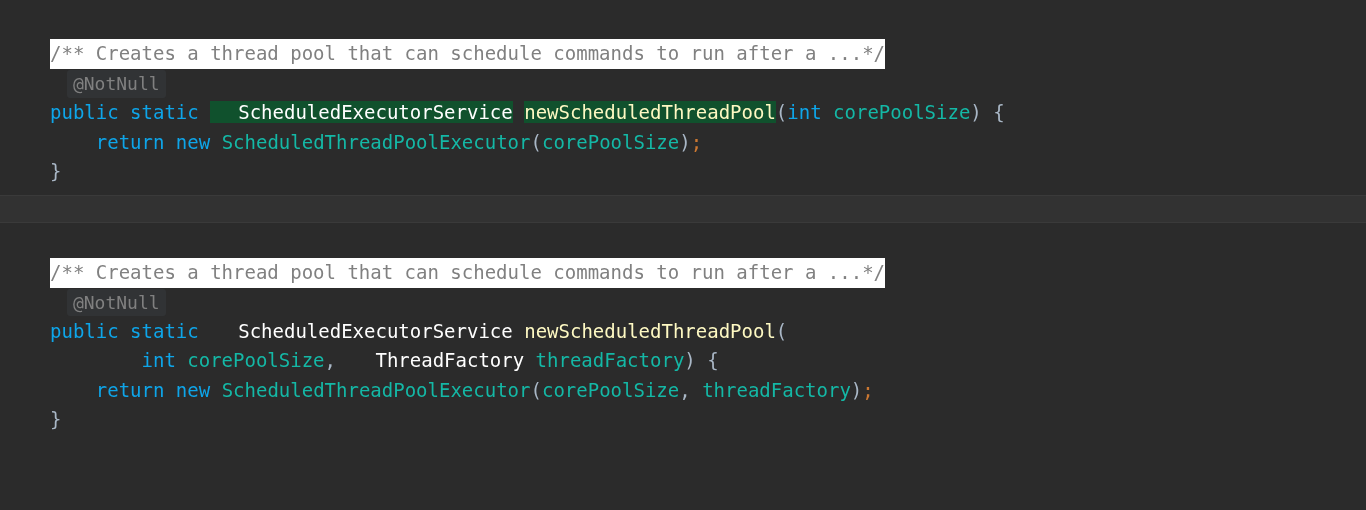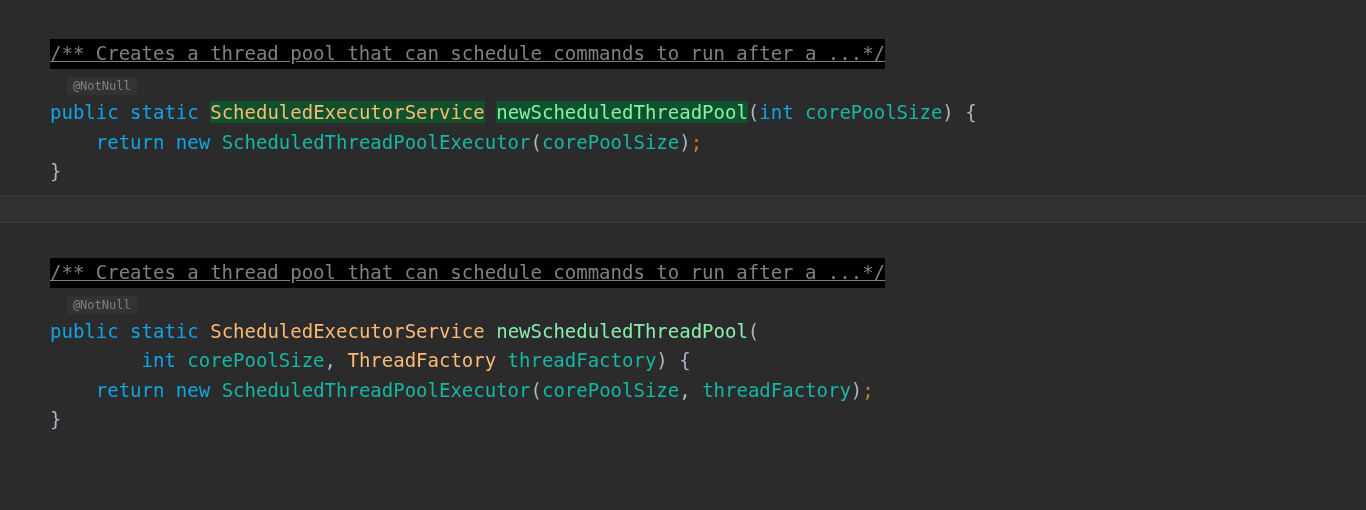--- a/index.html
+++ b/index.html
@@ -17,41 +17,41 @@
       height: 510px;
       overflow: hidden;
       padding-top: 10px;
     }
     .code-block {
       white-space: pre;
       padding-left: 50px;
     }
     .doc-comment {
       color: #808080;
-      background: #000000;
+      background: #ffffff;
       display: inline-block;
-      text-decoration: underline;
     }
     .annotation {
       color: #808080;
       background: #313335;
       padding: 0 6px;
       border-radius: 3px;
       display: inline-block;
       margin-left: -6px;
-      font-size: 12px;
+      font-size: 18px;
     }
     .keyword {
       color: #0ea5e9;
     }
     .type {
-      color: #fdba74;
+      color: #ffffff;
+      padding-left: 28px;
     }
     .method-name {
-      color: #86efac;
+      color: #fef9c3;
     }
     .identifier {
       color: #14b8a6;
     }
     .punct {
       color: #A9B7C6;
     }
     .semicolon {
       color: #CC7832;
     }

